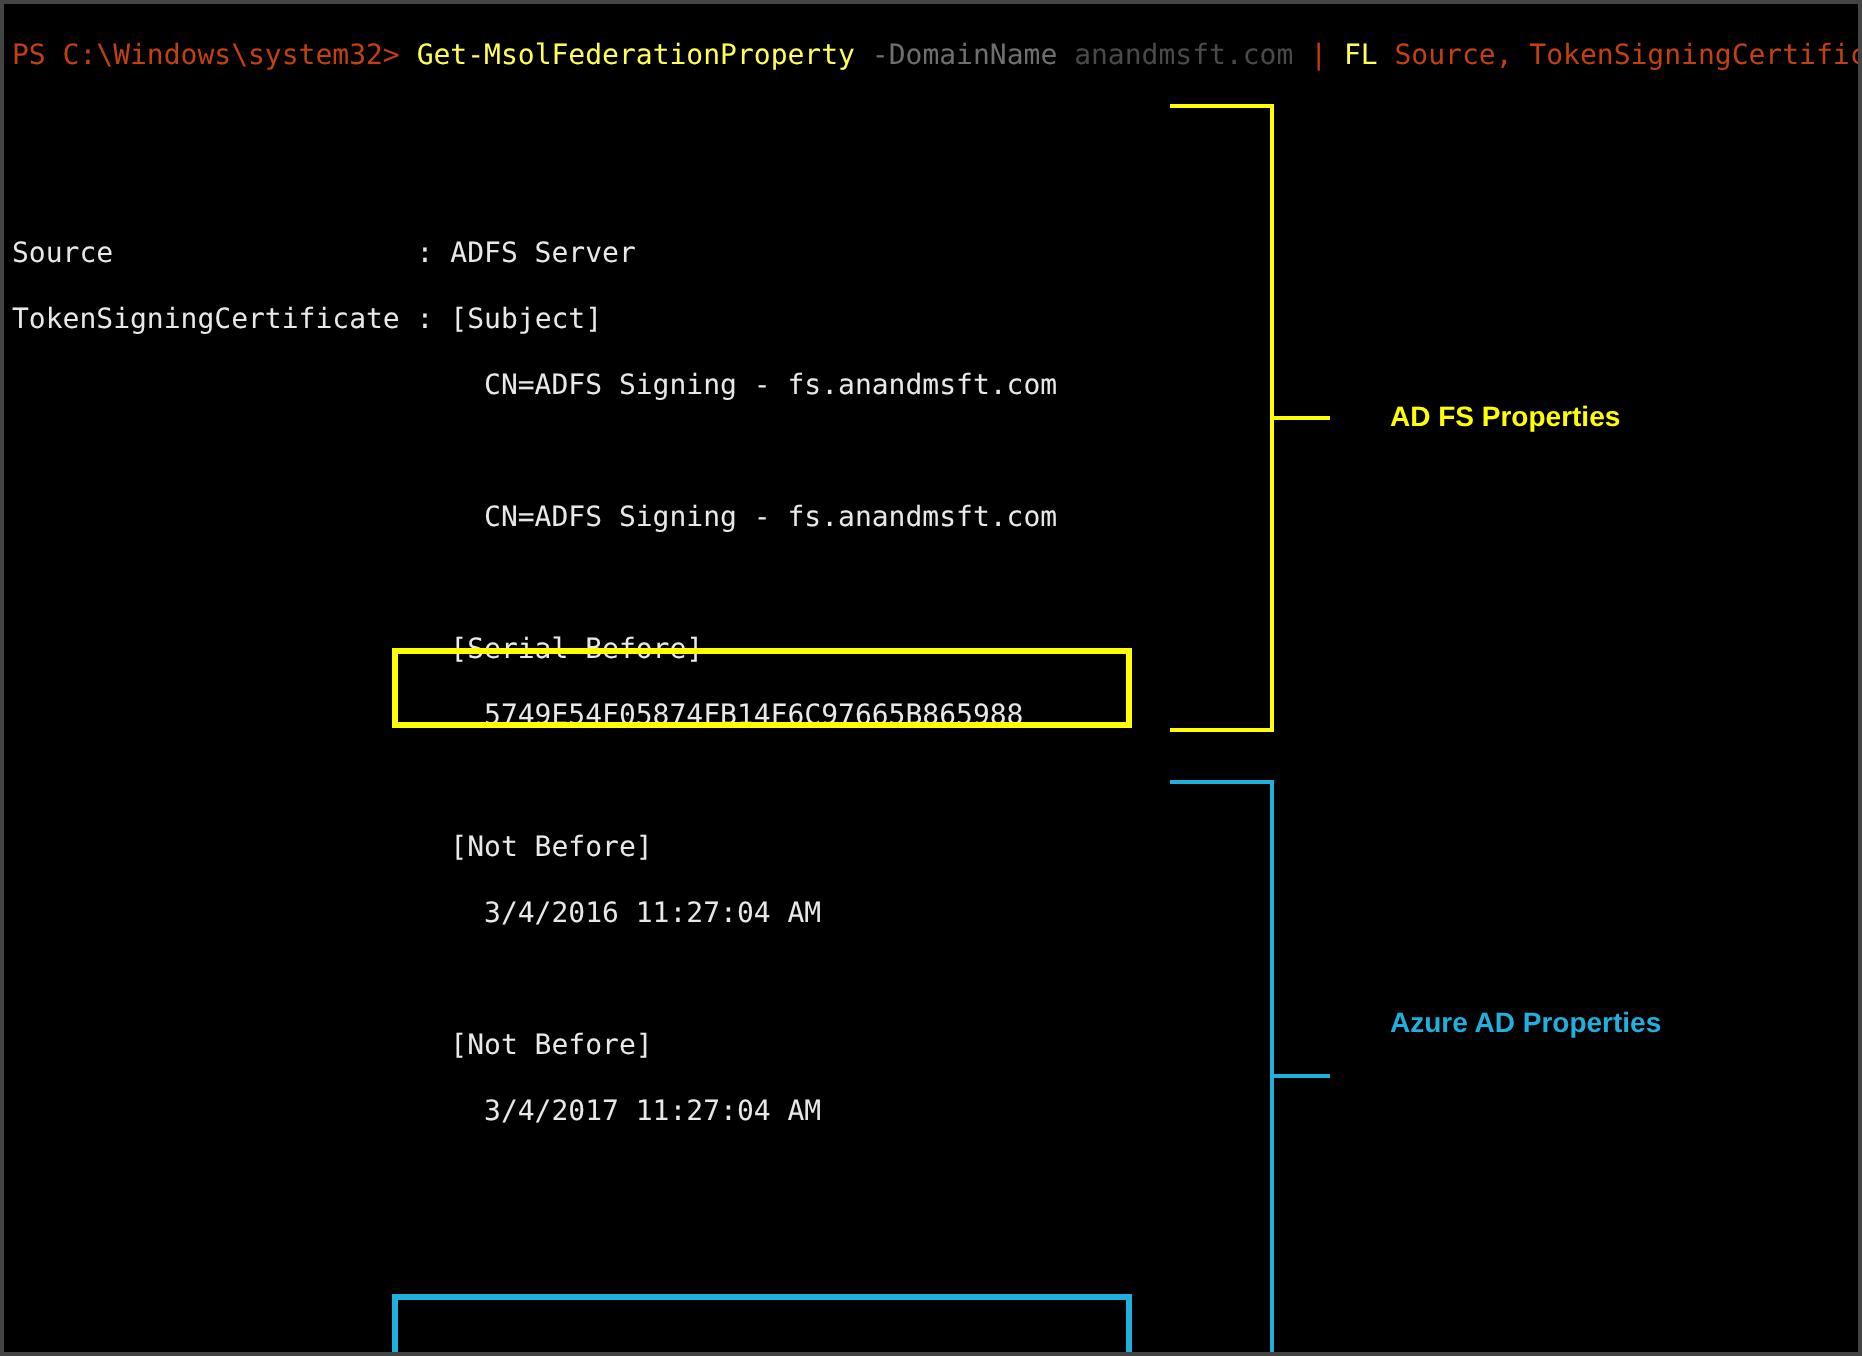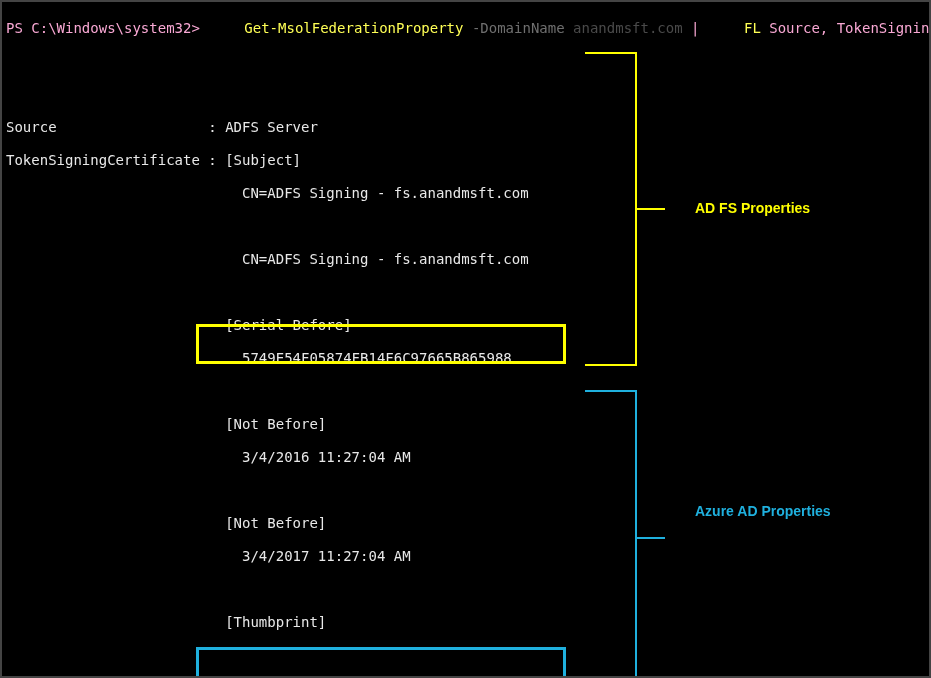--- a/index.html
+++ b/index.html
@@ -19,24 +19,24 @@
     box-sizing: border-box;
   }
   .terminal {
     padding: 2px 0 0 4px;
     white-space: pre;
   }
   .line {
     height: 17px;
     line-height: 17px;
   }
-  .cmd-yellow   { color: #ffff55; margin-left: 36px; }
+  .cmd-yellow   { color: #ffff55; }
   .cmd-gray     { color: #6f6f6f; }
   .cmd-dim      { color: #4a4a4a; }
-  .cmd-white    { color: #f9a8d4; margin-top: 23px; }
+  .cmd-white    { color: #c2410c; margin-top: 23px; }
 
   
   .hl-yellow {
     border: 3px solid #ffff00;
     position: absolute;
     box-sizing: border-box;
   }
   .hl-blue {
     border: 3px solid #1fb0de;
     position: absolute;
@@ -81,21 +81,20 @@
 <div class="line"></div>
 <div class="line">                          <span>[Serial Before]</span></div>
 <div class="line">                            <span>5749E54F05874FB14F6C97665B865988</span></div>
 <div class="line"></div>
 <div class="line">                          <span>[Not Before]</span></div>
 <div class="line">                            <span>3/4/2016 11:27:04 AM</span></div>
 <div class="line"></div>
 <div class="line">                          <span>[Not Before]</span></div>
 <div class="line">                            <span>3/4/2017 11:27:04 AM</span></div>
 <div class="line"></div>
-<div class="line">                          <span>[Thumbprint]</span></div>
 
 
 
 
 
 
 
 
 
 

